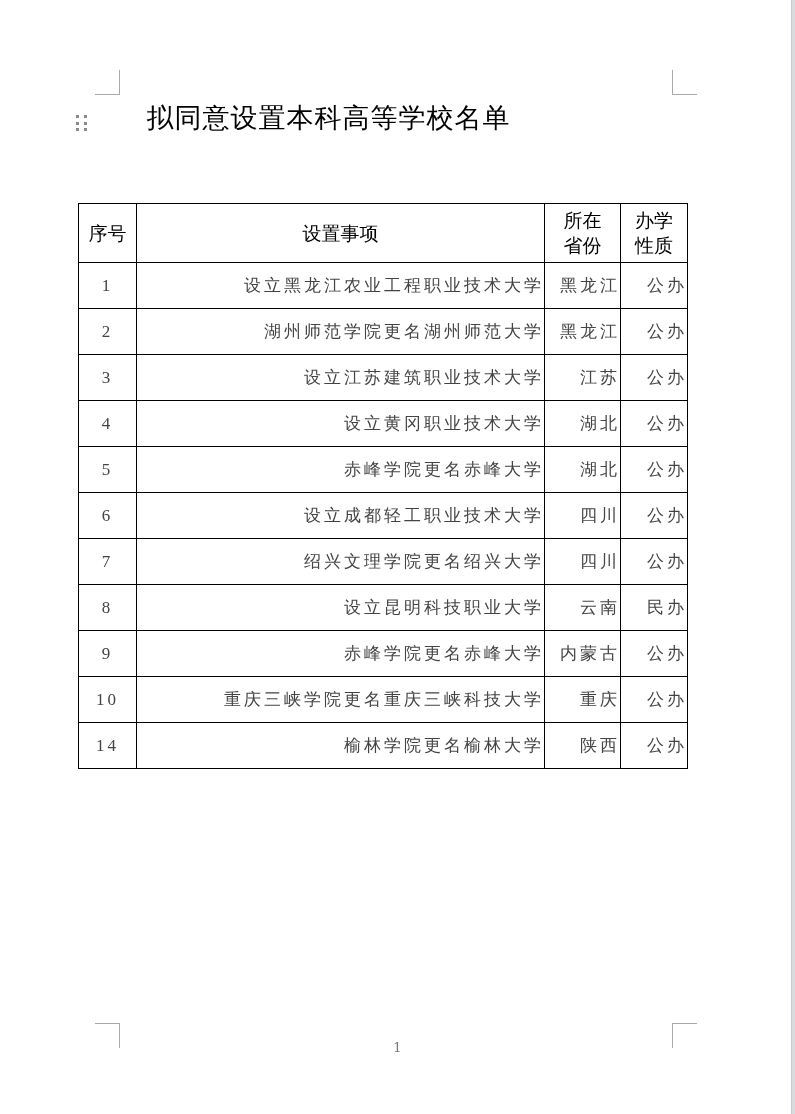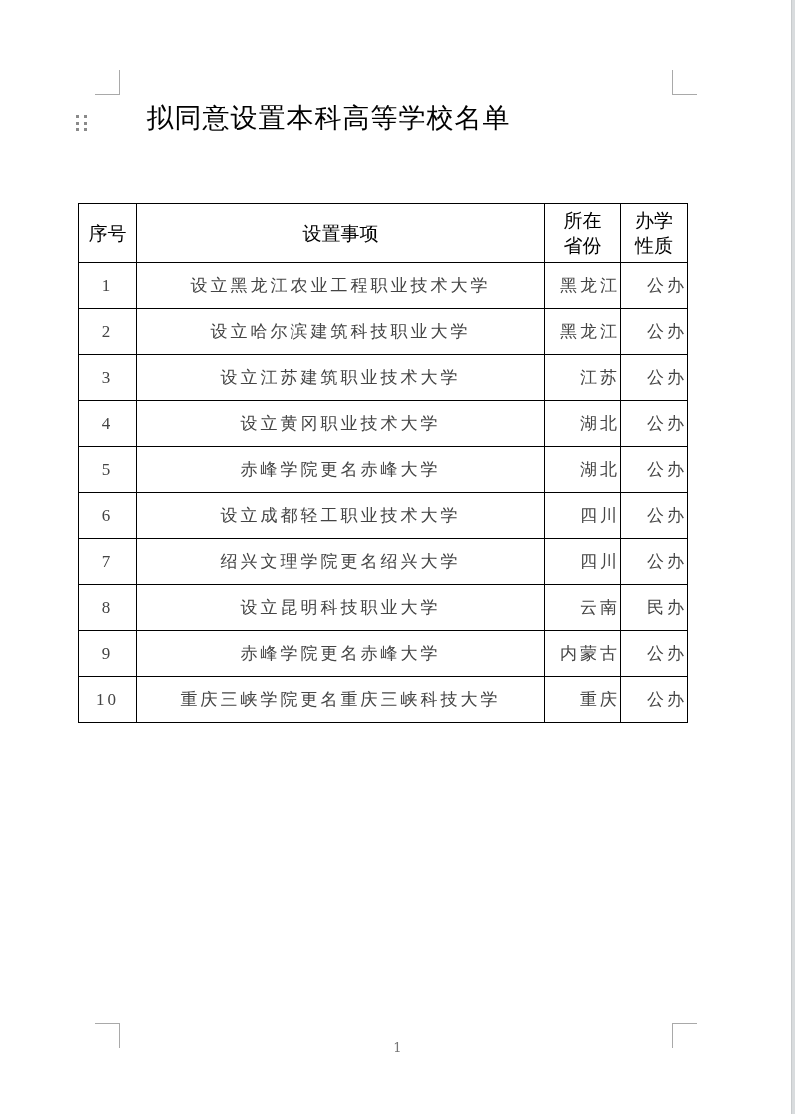--- a/index.html
+++ b/index.html
@@ -29,21 +29,21 @@
       position: absolute; left: 78px; top: 203px; border-collapse: collapse;
       width: 609px; table-layout: fixed;
     }
     table.list td, table.list th { border: 1px solid #000; padding: 0; }
     table.list th {
       font-family: "DejaVu Sans", "Liberation Sans", sans-serif; font-weight: normal; font-size: 19px;
       height: 58px; line-height: 25px; color: #000;
     }
     table.list td { height: 45px; font-size: 17px; color: #444; letter-spacing: 3px; }
     td.no { text-align: center; color: #111; letter-spacing: 0; font-family: "Liberation Serif", "DejaVu Serif", serif; font-size: 17px; }
-    td.item { text-align: center; padding-left: 7px; }
+    td.item { text-align: right; padding-left: 7px; }
     td.prov, td.nature { text-align: right; letter-spacing: 2px; }
     .page-num {
       position: absolute; left: 0; width: 795px; top: 1040px; text-align: center;
       font-size: 13px; color: #777; font-family: "DejaVu Serif", serif;
     }
   </style>
 </head>
 <body>
 
 <div class="scroll-strip"></div>
@@ -87,21 +87,21 @@
   </thead>
   <tbody id="rows">
       <tr>
         <td class="no">1</td>
         <td class="item">设立黑龙江农业工程职业技术大学</td>
         <td class="prov">黑龙江</td>
         <td class="nature">公办</td>
       </tr>
       <tr>
         <td class="no">2</td>
-        <td class="item">设立哈尔滨建筑科技职业大学</td>
+        <td class="item">湖州师范学院更名湖州师范大学</td>
         <td class="prov">黑龙江</td>
         <td class="nature">公办</td>
       </tr>
       <tr>
         <td class="no">3</td>
         <td class="item">设立江苏建筑职业技术大学</td>
         <td class="prov">江苏</td>
         <td class="nature">公办</td>
       </tr>
       <tr>
@@ -139,16 +139,22 @@
         <td class="item">赤峰学院更名赤峰大学</td>
         <td class="prov">内蒙古</td>
         <td class="nature">公办</td>
       </tr>
       <tr>
         <td class="no">10</td>
         <td class="item">重庆三峡学院更名重庆三峡科技大学</td>
         <td class="prov">重庆</td>
         <td class="nature">公办</td>
       </tr>
+      <tr>
+        <td class="no">14</td>
+        <td class="item">榆林学院更名榆林大学</td>
+        <td class="prov">陕西</td>
+        <td class="nature">公办</td>
+      </tr>
     </tbody>
 </table>
 
 <div class="page-num">1</div>
 
 </body></html>

